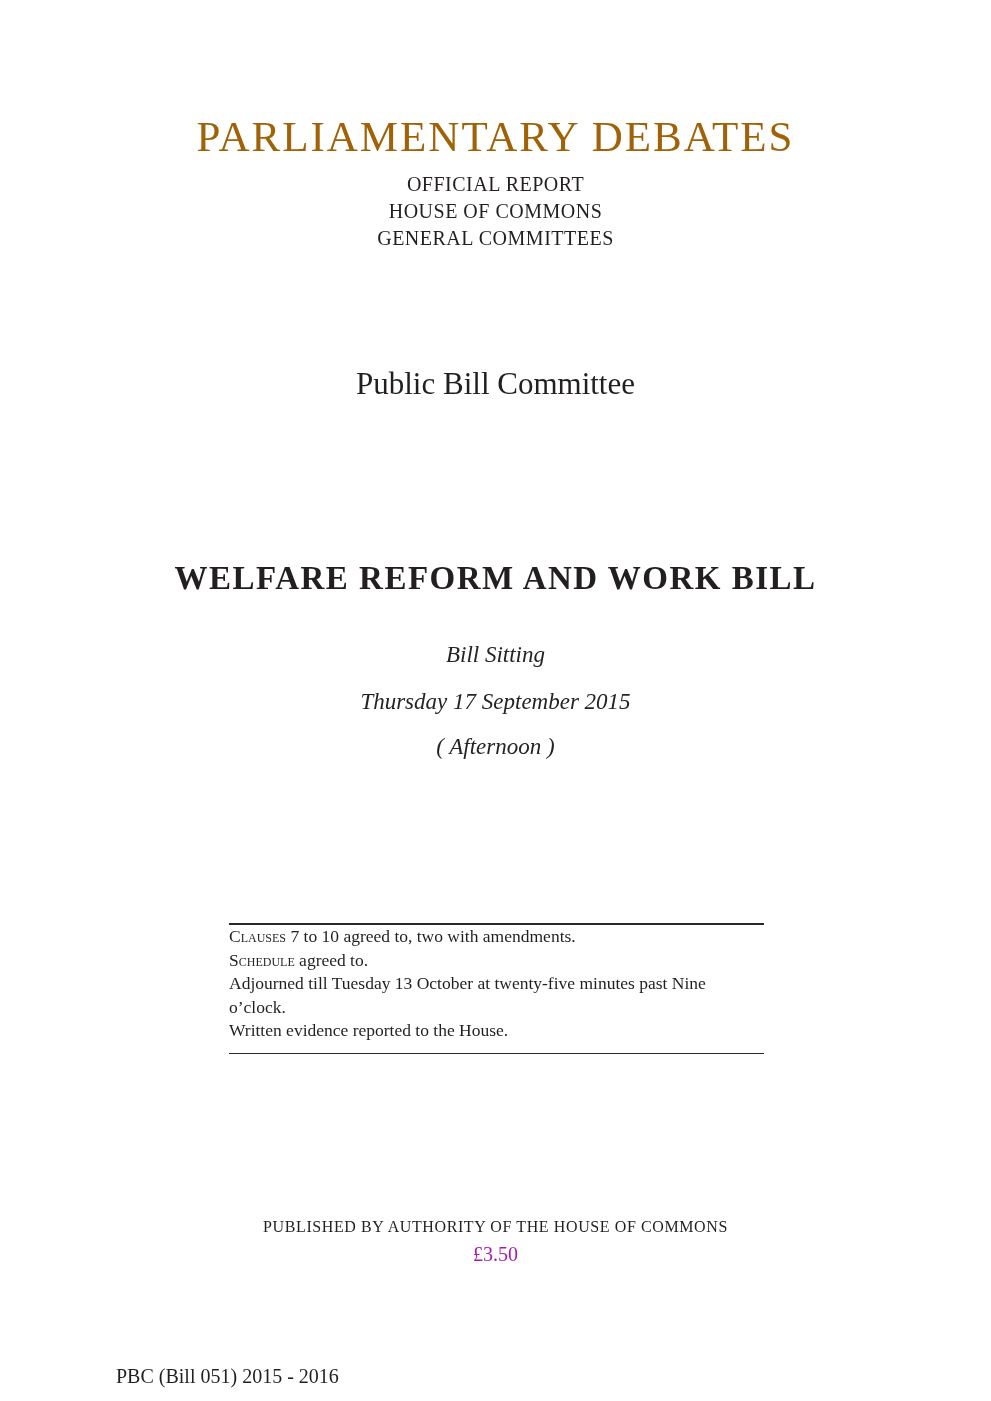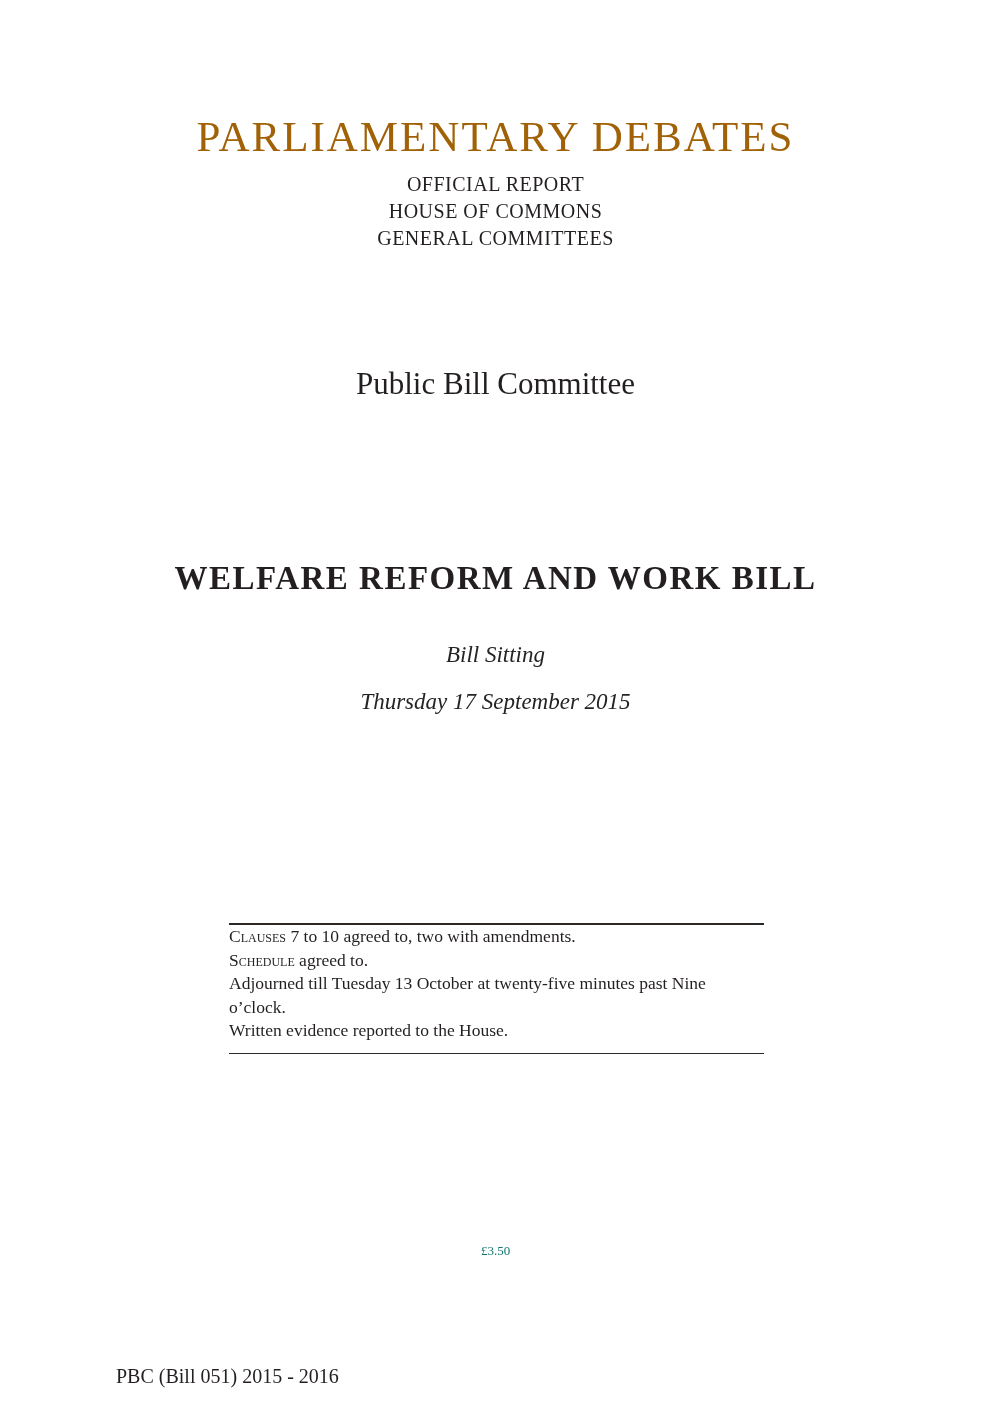--- a/index.html
+++ b/index.html
@@ -89,22 +89,22 @@
   .published-line {
     position: absolute;
     top: 1218px;
     font-size: 16px;
     letter-spacing: 0.6px;
     color: #231f20;
   }
   .price-line {
     position: absolute;
     top: 1243px;
-    font-size: 13px;
-    color: #0f766e;
+    font-size: 20px;
+    color: #a21caf;
   }
   .reference-line {
     position: absolute;
     top: 1365px;
     left: 95px;
     font-size: 20px;
     color: #231f20;
     margin-left: 21px;
   }
 </style>
@@ -122,35 +122,37 @@
   </div>
 
   <h2 class="committee-title centered">Public Bill Committee</h2>
 
   <h2 class="bill-title centered">WELFARE REFORM AND WORK BILL</h2>
 
   <div class="sitting-line centered">Bill Sitting</div>
 
   <div class="date-line centered">Thursday 17 September 2015</div>
 
+  <div class="session-line centered">( Afternoon )</div>
 
   <div class="contents-box">
     <div class="rule"></div>
 
 
     <ul class="contents-items">
       <li><span class="sc">Clauses</span><span> 7 to 10 agreed to, two with amendments.</span></li>
       <li><span class="sc">Schedule</span><span> agreed to.</span></li>
       <li><span>Adjourned till Tuesday 13 October at twenty-five minutes past Nine o’clock.</span></li>
       <li><span>Written evidence reported to the House.</span></li>
     </ul>
 
     <div class="rule-bottom-wrap">
       <div class="rule thin"></div>
     </div>
   </div>
 
+  <div class="published-line centered">PUBLISHED BY AUTHORITY OF THE HOUSE OF COMMONS</div>
 
   <div class="price-line centered">£3.50</div>
 
   <div class="reference-line">PBC (Bill 051) 2015 - 2016</div>
 
 </div>
 
 </body></html>

